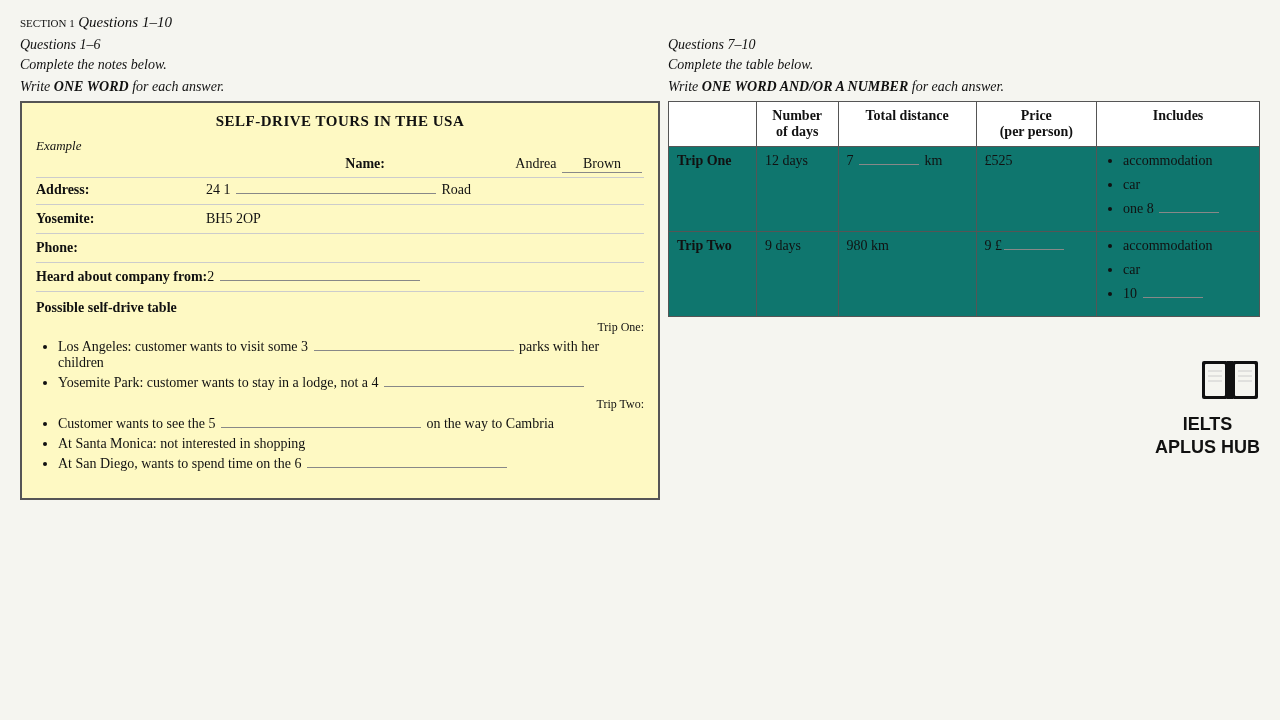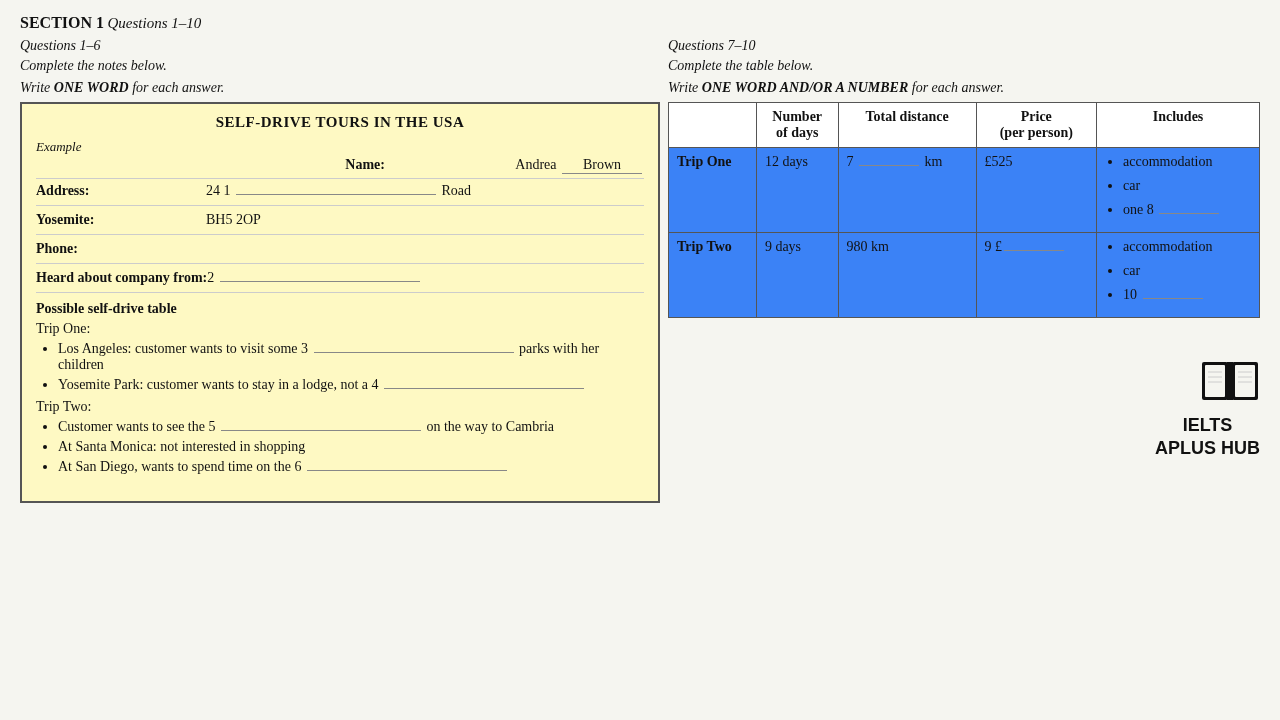--- a/index.html
+++ b/index.html
@@ -92,37 +92,38 @@
     .dotted-line-short {
       min-width: 60px;
     }
     .section-subheading {
       font-weight: bold;
       font-size: 14px;
       margin: 8px 0 4px 0;
     }
     .trip-label {
       font-style: normal;
-      font-size: 14px;
+      font-size: 12px;
       margin-bottom: 4px;
+      text-align: right;
     }
     .bullet-list {
       list-style: disc;
       padding-left: 22px;
       margin-bottom: 6px;
     }
     .bullet-list li {
       margin-bottom: 4px;
       font-size: 14px;
     }
     
     .data-table {
       border-collapse: collapse;
       width: 100%;
-      background: #3b82f6;
+      background: #0f766e;
       border: 1.5px solid #555;
     }
     .data-table th, .data-table td {
       border: 1.5px solid #555;
       padding: 6px 8px;
       vertical-align: top;
       font-size: 14px;
     }
     .data-table th {
       text-align: center;
@@ -188,21 +189,21 @@
       border-bottom: 1px solid #888;
       min-width: 100px;
       margin: 0 2px;
       vertical-align: baseline;
     }
   </style>
 </head>
 <body>
 
 <div>
-  <span class="section-bold" style="font-size:16px; font-weight:bold;">SECTION 1</span>
+  <span class="section-bold" style="font-size:11px; font-weight:normal;">SECTION 1</span>
   <span style="font-style:italic; font-size:15px;">  Questions 1–10</span>
 </div>
 
 <div class="two-col">
 
   <div class="left-col">
     <div class="col-subtitle">Questions 1–6</div>
     <div class="col-instruction">Complete the notes below.</div>
     <div class="col-instruction">
       Write <span class="bold-text">ONE WORD</span> for each answer.

